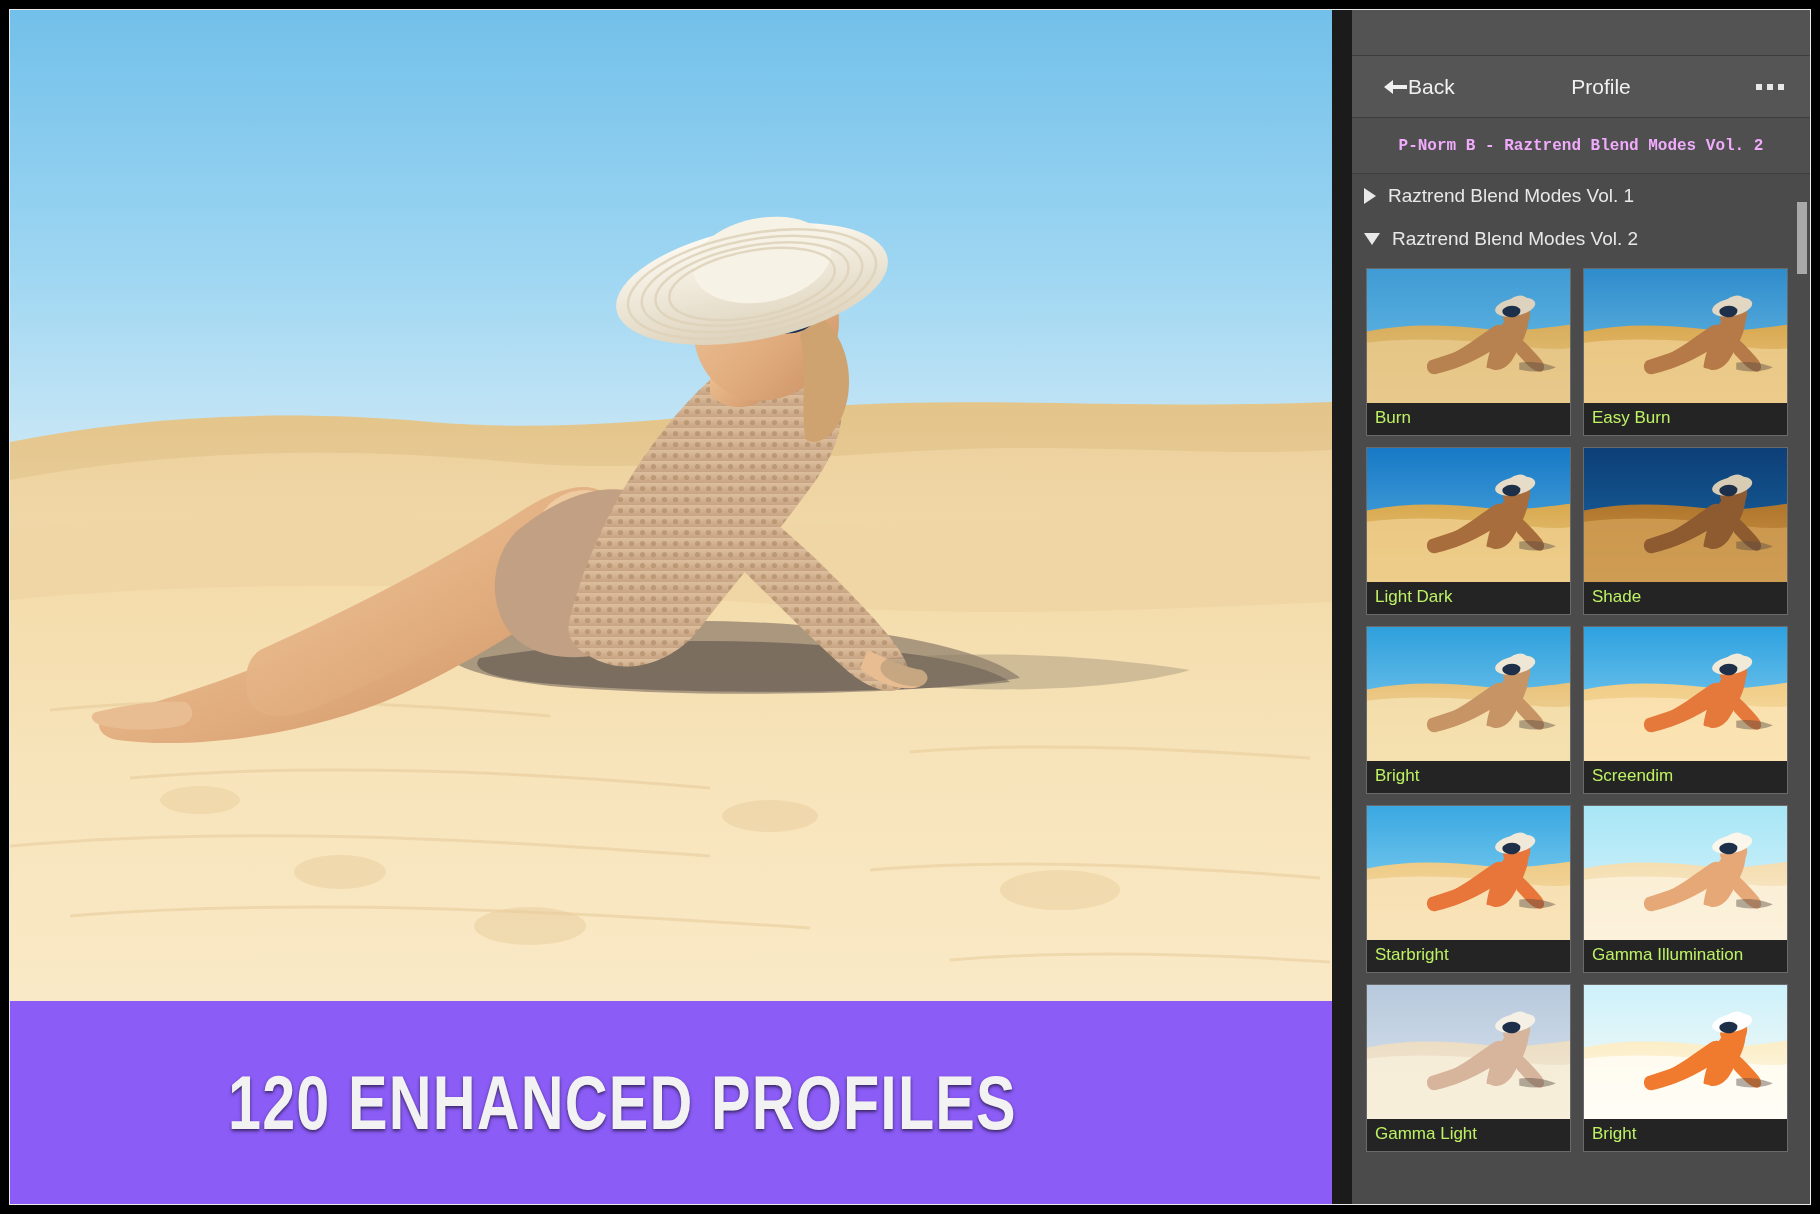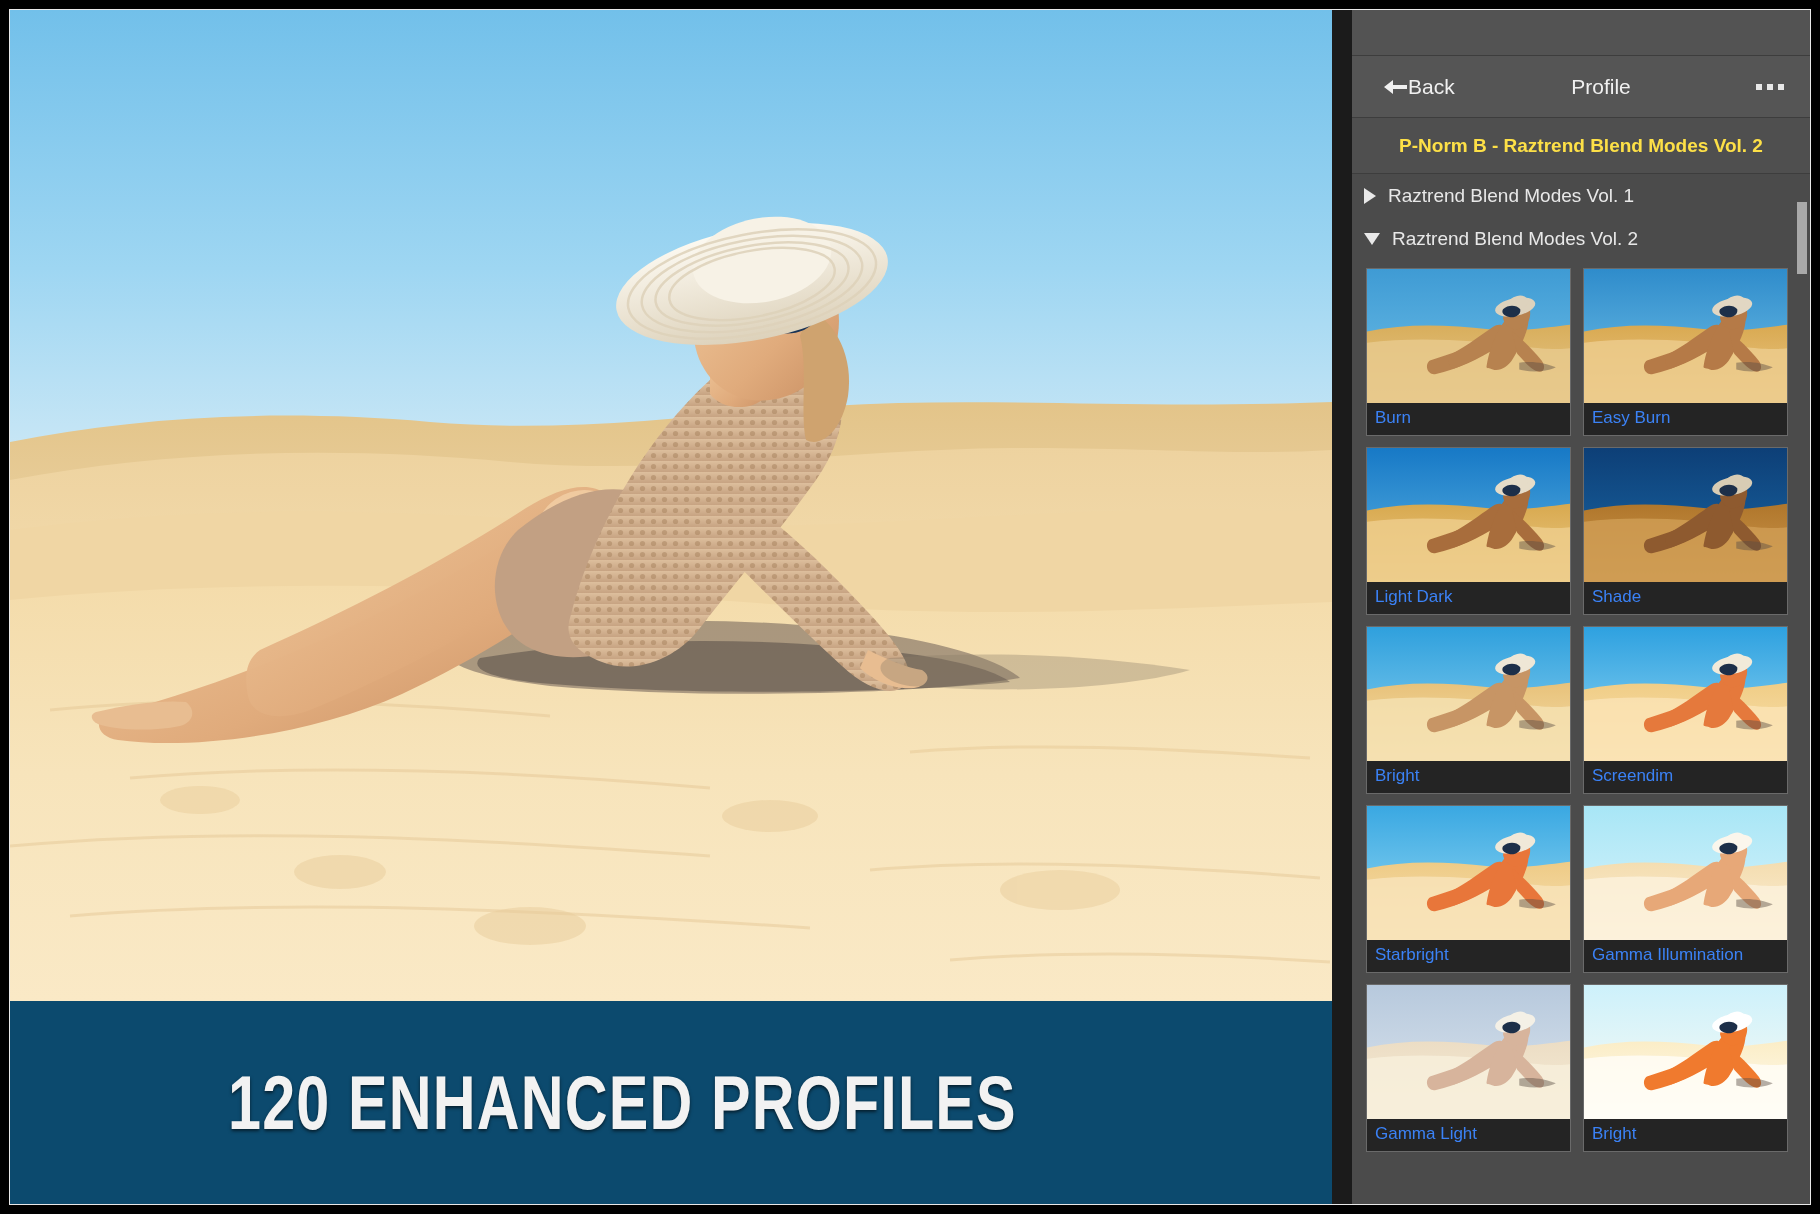--- a/index.html
+++ b/index.html
@@ -37,21 +37,21 @@
     position: relative;
     width: 100%;
     height: 991px;
     overflow: hidden;
     background: #7ec6ef;
   }
   #photo-wrap svg { display: block; width: 100%; height: 100%; }
 
   #banner {
     flex: 1;
-    background: #0c4a6e;
+    background: #8b5cf6;
     display: flex;
     align-items: center;
     padding-left: 218px;
   }
   #banner-text {
     color: #f2f2f2;
     font-size: 76px;
     font-weight: bold;
     letter-spacing: 1.5px;
     transform: scaleX(0.78);
@@ -98,21 +98,21 @@
   #dots-btn {
     position: absolute; right: 26px; display: flex; gap: 5px; cursor: pointer;
   }
   #dots-btn i { width: 6px; height: 6px; background: #e8e8e8; display: block; }
 
   #pn-preset {
     height: 56px;
     background: #4f4f4f;
     border-bottom: 1px solid #3d3d3d;
     display: flex; align-items: center; justify-content: center;
-    color: #fde047; font-size: 19px; font-weight: bold;
+    color: #f0abfc; font-size: 16px; font-weight: bold; font-family: Liberation Mono, monospace;
   }
 
   #pn-scroll {
     position: relative;
     flex: 1;
     overflow: hidden;
     background: #4b4b4b;
   }
   .grp {
     display: flex; align-items: center;
@@ -135,21 +135,21 @@
   .thumb {
     background: #1f1f1f;
     border: 1px solid #6a6a6a;
     cursor: pointer;
     overflow: hidden;
   }
   .thumb-img { width: 100%; height: 134px; display: block; }
   .thumb-img svg { display: block; width: 100%; height: 100%; }
   .thumb-label {
     background: #242424;
-    color: #3b82f6;
+    color: #bef264;
     font-size: 17px;
     padding: 5px 8px 7px 8px;
     white-space: nowrap;
     overflow: hidden;
   }
 
   #scrollbar-track {
     position: absolute;
     right: 3px; top: 0; bottom: 0;
     width: 10px;

